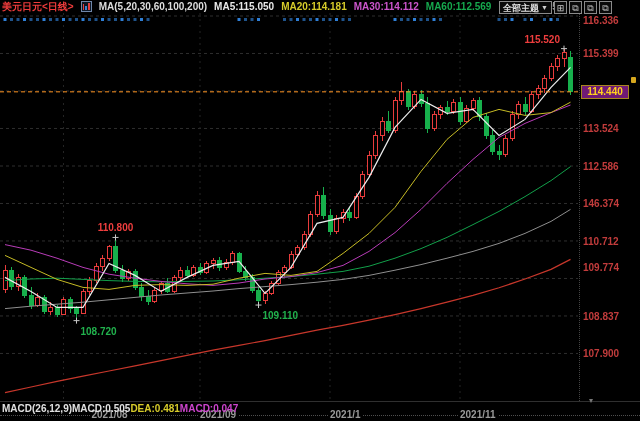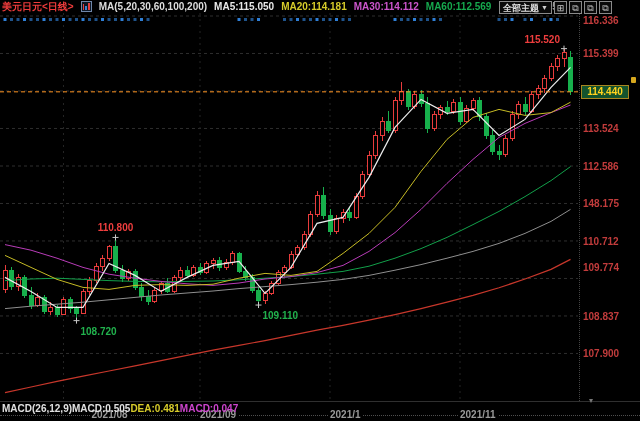--- a/index.html
+++ b/index.html
@@ -28,21 +28,21 @@
         padding:0 2px;z-index:5;}
   #vaxis-sep{position:absolute;top:13px;bottom:20px;left:579px;border-left:1px dotted #444;z-index:3;}
   #pane-sep{position:absolute;left:0;right:0;top:401px;border-top:1px solid #2f2f2f;z-index:4;}
   #xaxis-dots{position:absolute;left:0;right:0;top:415px;border-top:1px dotted #4f4f4f;z-index:4;}
   
   #macd-row{position:absolute;left:2px;top:402px;height:12px;display:flex;gap:0;align-items:center;
             font-size:10px;font-weight:bold;white-space:nowrap;z-index:6;}
   .macd-w{color:#e0e0e0;} .macd-y{color:#d6cb2a;} .macd-m{color:#cc44cc;}
   
   #price-tag{position:absolute;left:581px;width:46px;height:12px;line-height:12px;border:1px solid #a8861f;
-             background:#14532d;color:#ffd21e;font-size:10px;font-weight:bold;text-align:center;z-index:6;}
+             background:#701a75;color:#ffd21e;font-size:10px;font-weight:bold;text-align:center;z-index:6;}
   #alert-ico{position:absolute;left:631px;width:5px;height:6px;background:#d6a71e;border-radius:1px;z-index:6;}
   #pane-resize{position:absolute;left:589px;top:396px;color:#777;font-size:8px;z-index:6;}
   svg{position:absolute;left:0;top:13px;z-index:2;}
 </style>
 </head>
 <body>
 
 <div id="app">
 
   <div id="header">
@@ -339,21 +339,21 @@
       <text x="560" y="29.6400000000001" fill="#ef3e3e" font-size="10" font-weight="bold" text-anchor="end">115.520</text>
     </svg>
 
   <div id="vaxis-sep"></div>
   <div id="yaxis">
       <div class="ylab" style="top: 15px;">116.336</div>
       <div class="ylab" style="top: 48.48px; text-align: center;">115.399</div>
       <div class="ylab" style="top: 86px;">114.461</div>
       <div class="ylab" style="top: 123.48px;">113.524</div>
       <div class="ylab" style="top: 161px;">112.586</div>
-      <div class="ylab" style="top: 198.48px;">148.175</div>
+      <div class="ylab" style="top: 198.48px;">146.374</div>
       <div class="ylab" style="top: 235.96px;">110.712</div>
       <div class="ylab" style="top: 262px;">109.774</div>
       <div class="ylab" style="top: 310.96px;">108.837</div>
       <div class="ylab" style="top: 348.44px;">107.900</div>
     </div>
 
   <div id="price-tag" style="top: 84.84px;">114.440</div>
   <div id="alert-ico" style="top: 76.84px;"></div>
 
   <div id="pane-sep"></div>

